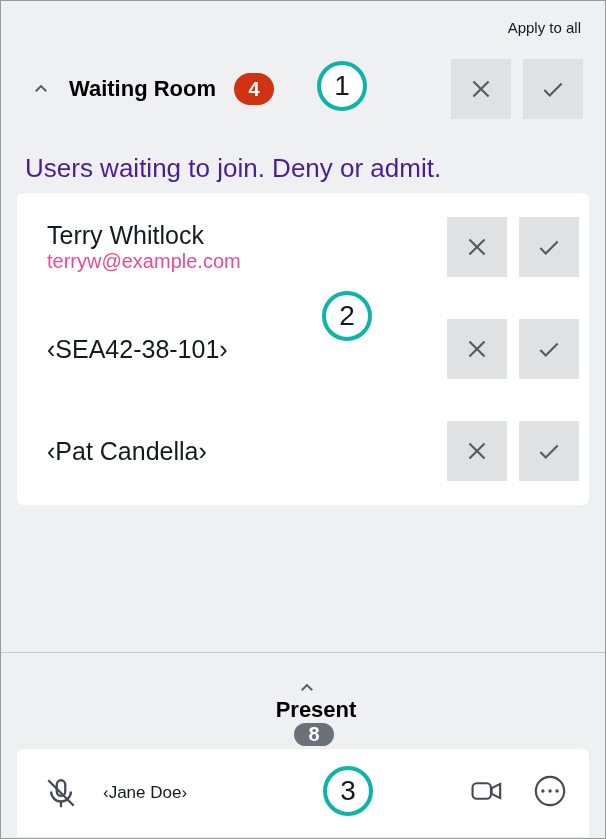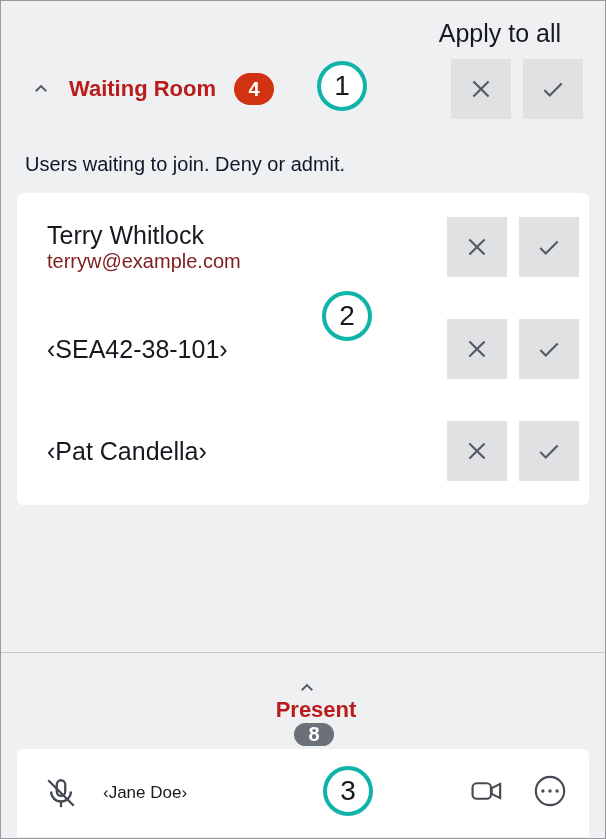--- a/index.html
+++ b/index.html
@@ -12,42 +12,42 @@
   }
   .frame {
     width: 606px; height: 839px;
     border: 1px solid #97999c;
     background: #eff0f1;
     position: relative;
     overflow: hidden;
   }
   .apply-all-label {
     position: absolute;
-    top: 18px; right: 44px;
-    font-size: 25px;
+    top: 18px; right: 24px;
+    font-size: 15px;
     color: #16191f;
   }
   .header-row {
     position: absolute;
     top: 56px; left: 0; right: 0;
     height: 64px;
     display: flex;
     align-items: center;
     padding: 0 22px 0 30px;
   }
   .chevron {
     width: 20px; height: 20px;
     display: inline-flex; align-items: center; justify-content: center;
     color: #545b64;
   }
   .chevron svg { width: 18px; height: 18px; }
   .section-title {
     font-size: 22px;
     font-weight: 700;
-    color: #b91c1c;
+    color: #000000;
     margin-left: 18px;
   }
   .badge-red {
     display: inline-flex;
     align-items: center; justify-content: center;
     min-width: 40px; height: 32px;
     border-radius: 16px;
     background: #d13212;
     color: #fff;
     font-size: 20px;
@@ -65,42 +65,42 @@
     background: #e0e1e3;
     border: none;
     display: inline-flex; align-items: center; justify-content: center;
     color: #545b64;
     cursor: pointer;
   }
   .icon-btn svg { width: 26px; height: 26px; stroke: #545b64; stroke-width: 2; fill: none; }
   .subtext {
     position: absolute;
     top: 152px; left: 24px;
-    font-size: 20px;
-    color: #0f172a;
+    font-size: 26px;
+    color: #4c1d95;
   }
   .card {
     position: absolute;
     top: 192px; left: 16px; right: 16px;
     background: #fff;
     border-radius: 6px;
     padding: 24px 10px 24px 30px;
     box-shadow: 0 0 0 0 rgba(0,0,0,0);
   }
   .user-row {
     display: flex;
     align-items: center;
     min-height: 60px;
     margin-bottom: 42px;
     gap: 47px;
   }
   .user-row:last-child { margin-bottom: 0; }
   .user-info { flex: 1; }
   .user-name { font-size: 25px; color: #16191f; }
-  .user-email { font-size: 20px; color: #7f1d1d; }
+  .user-email { font-size: 20px; color: #ec4899; }
   .user-btns {
     display: flex; gap: 12px;
   }
   .divider {
     position: absolute;
     height: 1px;
     background: #c7c9cb;
     left: 0; right: 0;
     top: 651px;
   }

